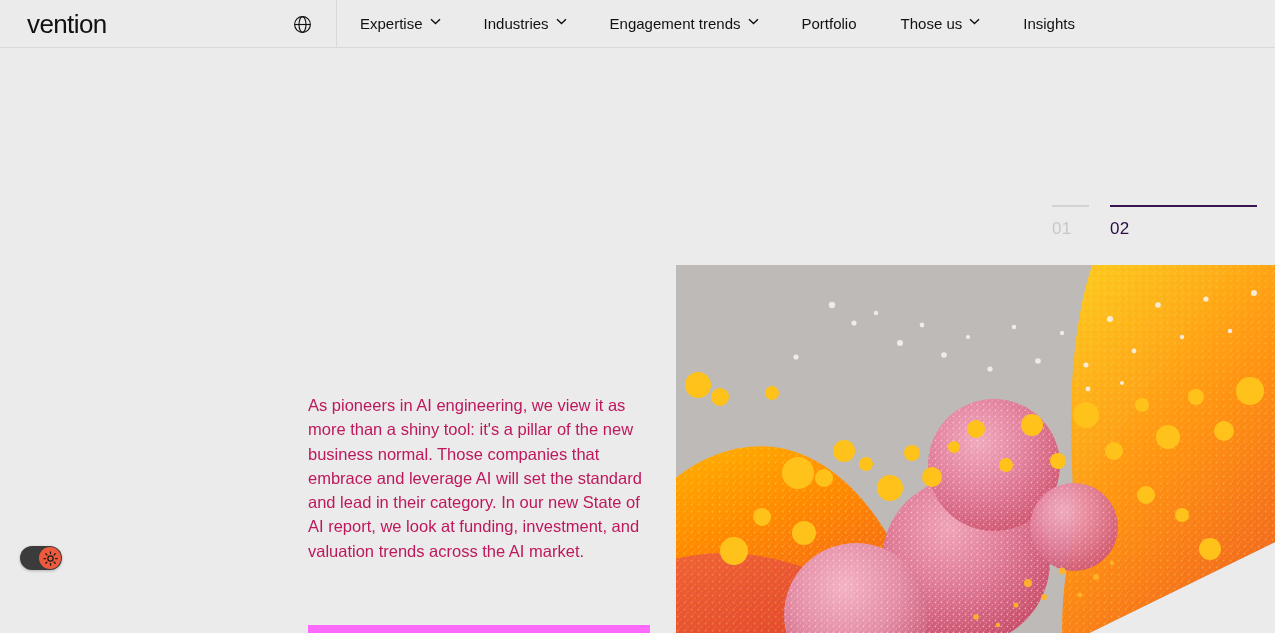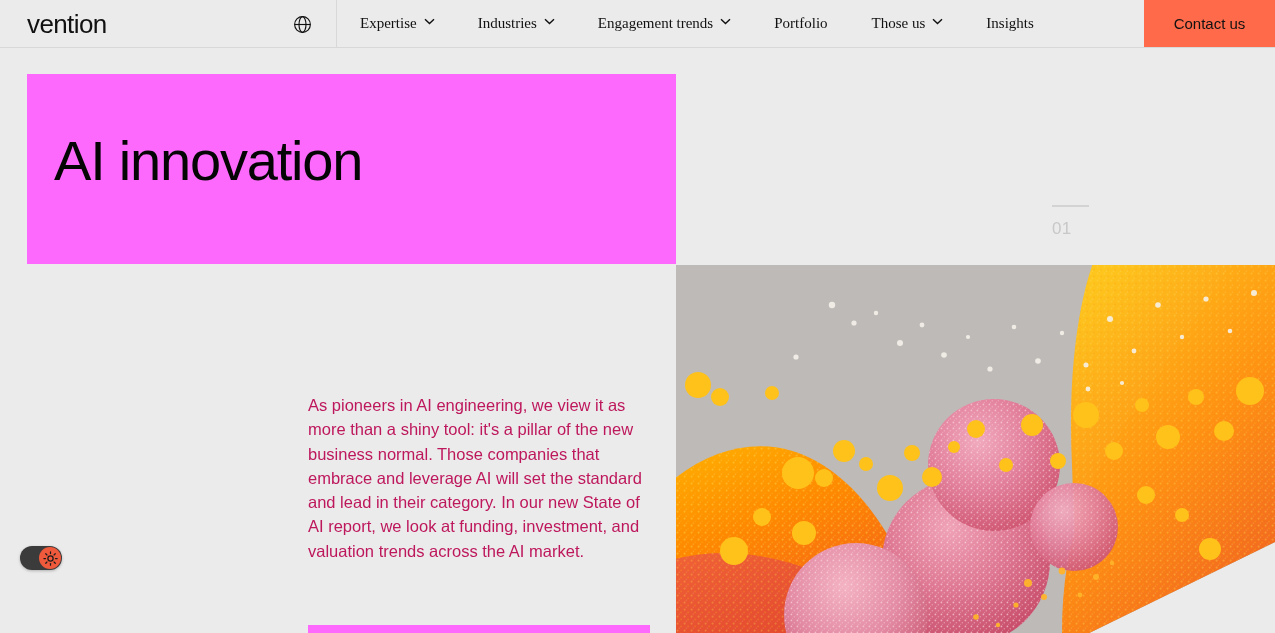--- a/index.html
+++ b/index.html
@@ -81,21 +81,20 @@
     display: flex;
     align-items: center;
     gap: 7px;
     padding: 0 0px;
     height: 47px;
     font-size: 15px;
     color: #111111;
     cursor: pointer;
     white-space: nowrap;
     user-select: none;
-    font-family: Liberation Serif, serif;
   }
 
   .nav-spacer-1 { width: 23px; }
   .nav-gap { width: 44px; flex: 0 0 44px; }
 
   .chev {
     display: inline-block;
     width: 10px;
     height: 10px;
     position: relative;
@@ -307,35 +306,35 @@
               <path d="M1 1.2 L5.5 5.6 L10 1.2"></path>
             </svg>
         </span>
       </div>
       <div class="nav-gap"></div>
 
       <div class="nav-item">
         <span>Insights</span>
       </div>
 
-      <div class="contact-btn">Contact us</div>
     </div>
   </div>
 
-  <div class="hero-block">
-    <div class="hero-title">AI innovation</div>
-  </div>
 
   <div class="pager">
 
     <div class="pager-item pg-1">
       <div class="pager-rule"></div>
       <div class="pager-num">01</div>
     </div>
 
+    <div class="pager-item pg-2 is-active">
+      <div class="pager-rule"></div>
+      <div class="pager-num">02</div>
+    </div>
 
     <div class="pager-item pg-3">
       <div class="pager-rule"></div>
       <div class="pager-num">03</div>
     </div>
   </div>
 
   <div class="hero-image">
     <svg viewBox="0 0 599 368" preserveAspectRatio="xMidYMid slice" aria-hidden="true">
       <defs>

